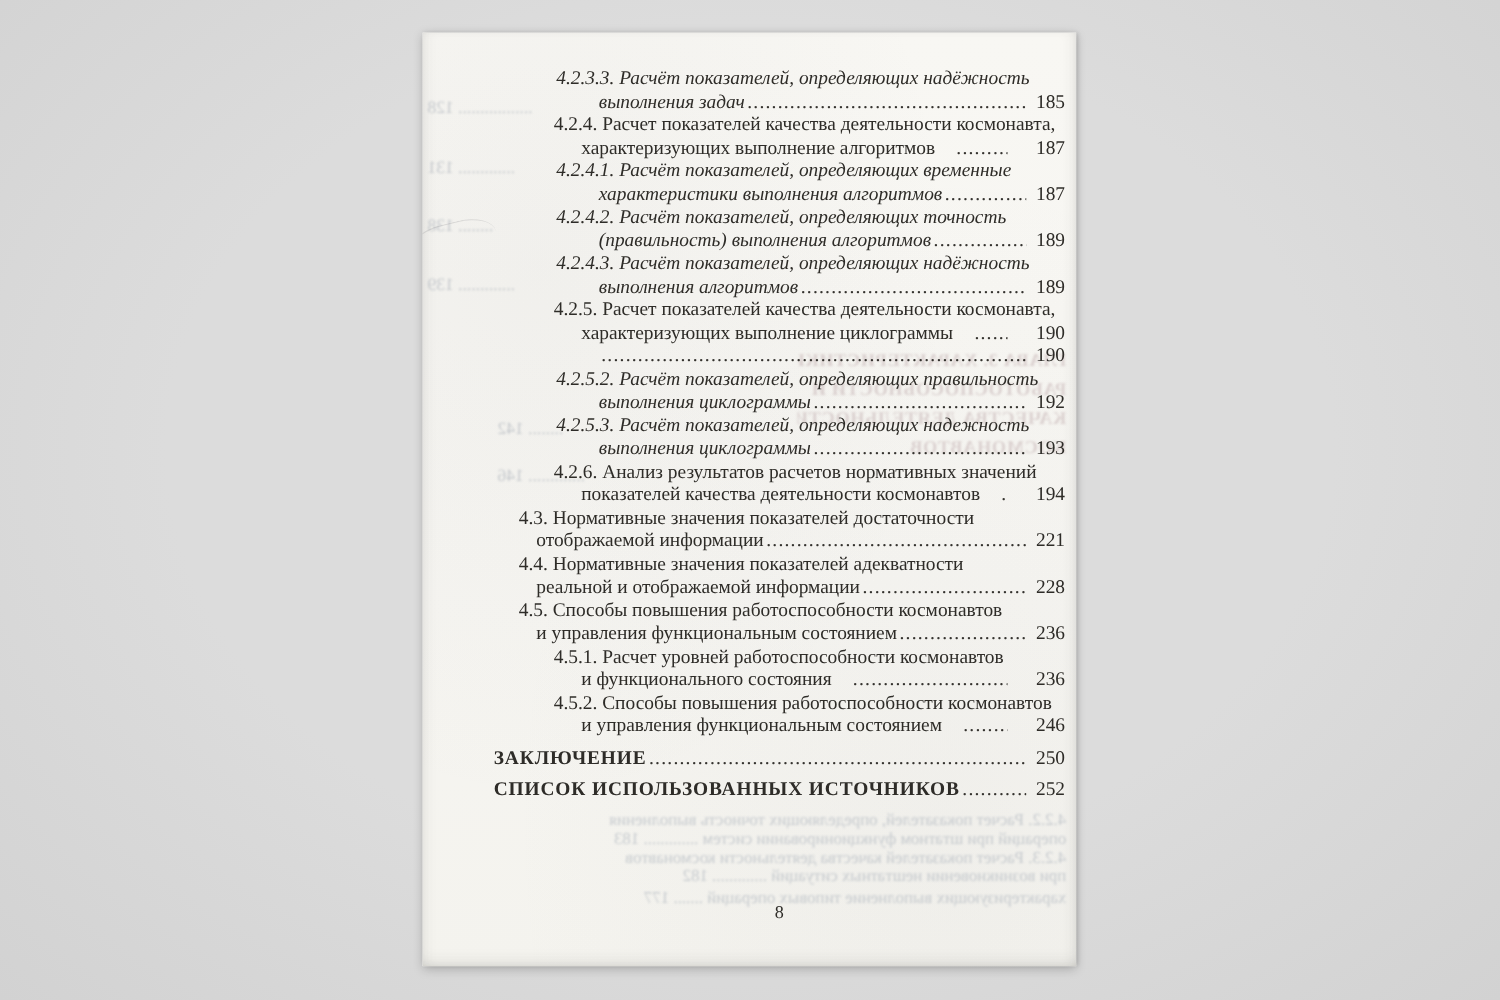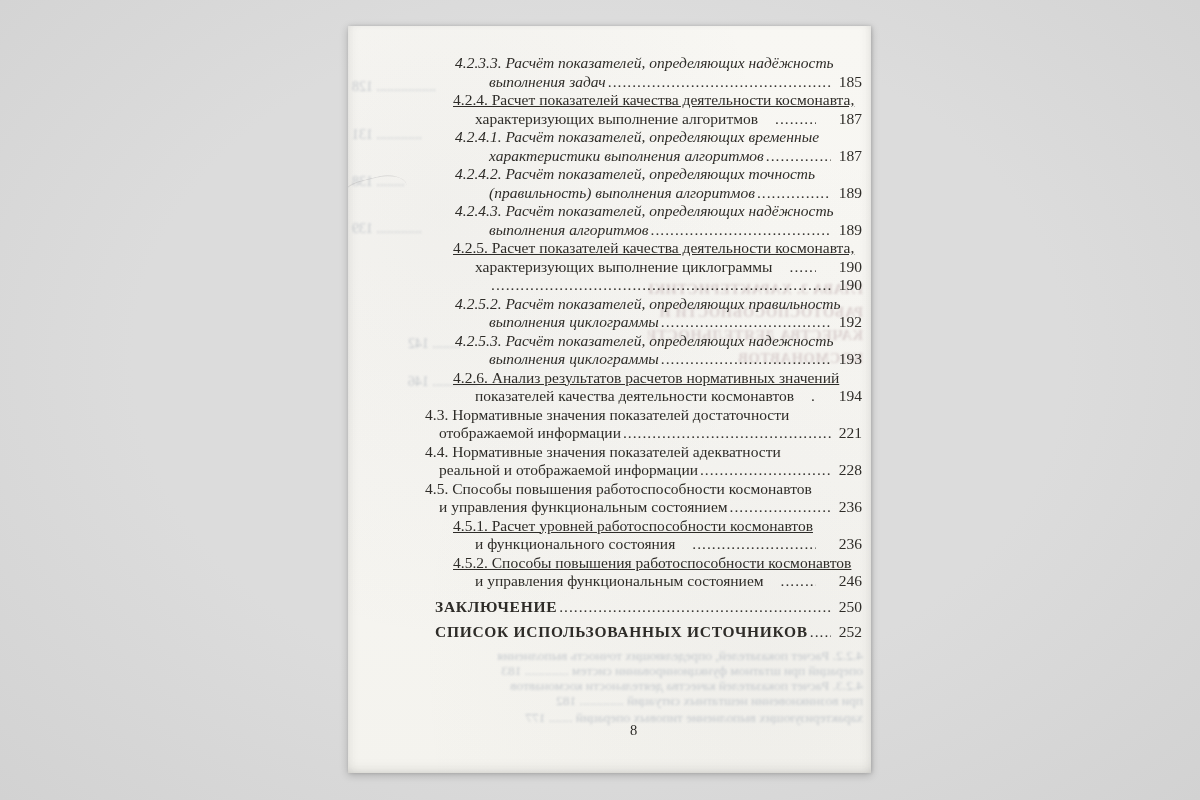--- a/index.html
+++ b/index.html
@@ -10,21 +10,21 @@
     overflow: hidden;
     font-family: "Liberation Serif", serif;
   }
   body {
     background: radial-gradient(ellipse at 50% 45%, #dcdcdc 55%, #d2d2d2 100%);
     position: relative;
   }
   
   .page {
     position: absolute;
-    left: 348px;
+    left: 338px;
     top: 26px;
     width: 523px;
     height: 747px;
     background:
       radial-gradient(ellipse at 18% 25%, rgba(120,120,130,0.05), transparent 55%),
       radial-gradient(ellipse at 80% 85%, rgba(120,120,130,0.04), transparent 60%),
       linear-gradient(180deg, #f8f7f3 0%, #f6f5f1 60%, #f4f3ee 100%);
     box-shadow:
       0 2px 8px rgba(0,0,0,0.22),
       1px 0 3px rgba(0,0,0,0.12),
@@ -64,26 +64,26 @@
     width: 457px;
     font-size: 15.5px;
     line-height: 18.5px;
     color: #2e2c28;
   }
   .toc-line { display: flex; align-items: baseline; }
   .toc-text { white-space: nowrap; }
   .depth-1 .toc-text  { font-weight: bold; letter-spacing: .7px; }
   .depth-2 .toc-line.first { padding-left: 20px; }
   .depth-2 .toc-line.cont  { padding-left: 34px; }
-  .depth-3 .toc-line.first { padding-left: 48px; text-decoration: underline; }
+  .depth-3 .toc-line.first { padding-left: 48px; }
   .depth-3 .toc-line.cont  { padding-left: 70px; gap: 15px; }
   .depth-4 .toc-line.first { padding-left: 50px; }
   .depth-4 .toc-line.cont  { padding-left: 84px; }
   .depth-4 .toc-text { font-style: italic; }
-  .toc-entry.spaced { margin-top: 7px; margin-left: 30px; }
+  .toc-entry.spaced { margin-top: 7px; }
   .dots {
     flex: 1 1 auto;
     min-width: 0;
     overflow: hidden;
     white-space: nowrap;
     margin: 0 4px 0 2px;
     color: #34322e;
   }
   .dots::after {
     content: "...................................................................................................................................................................................";

